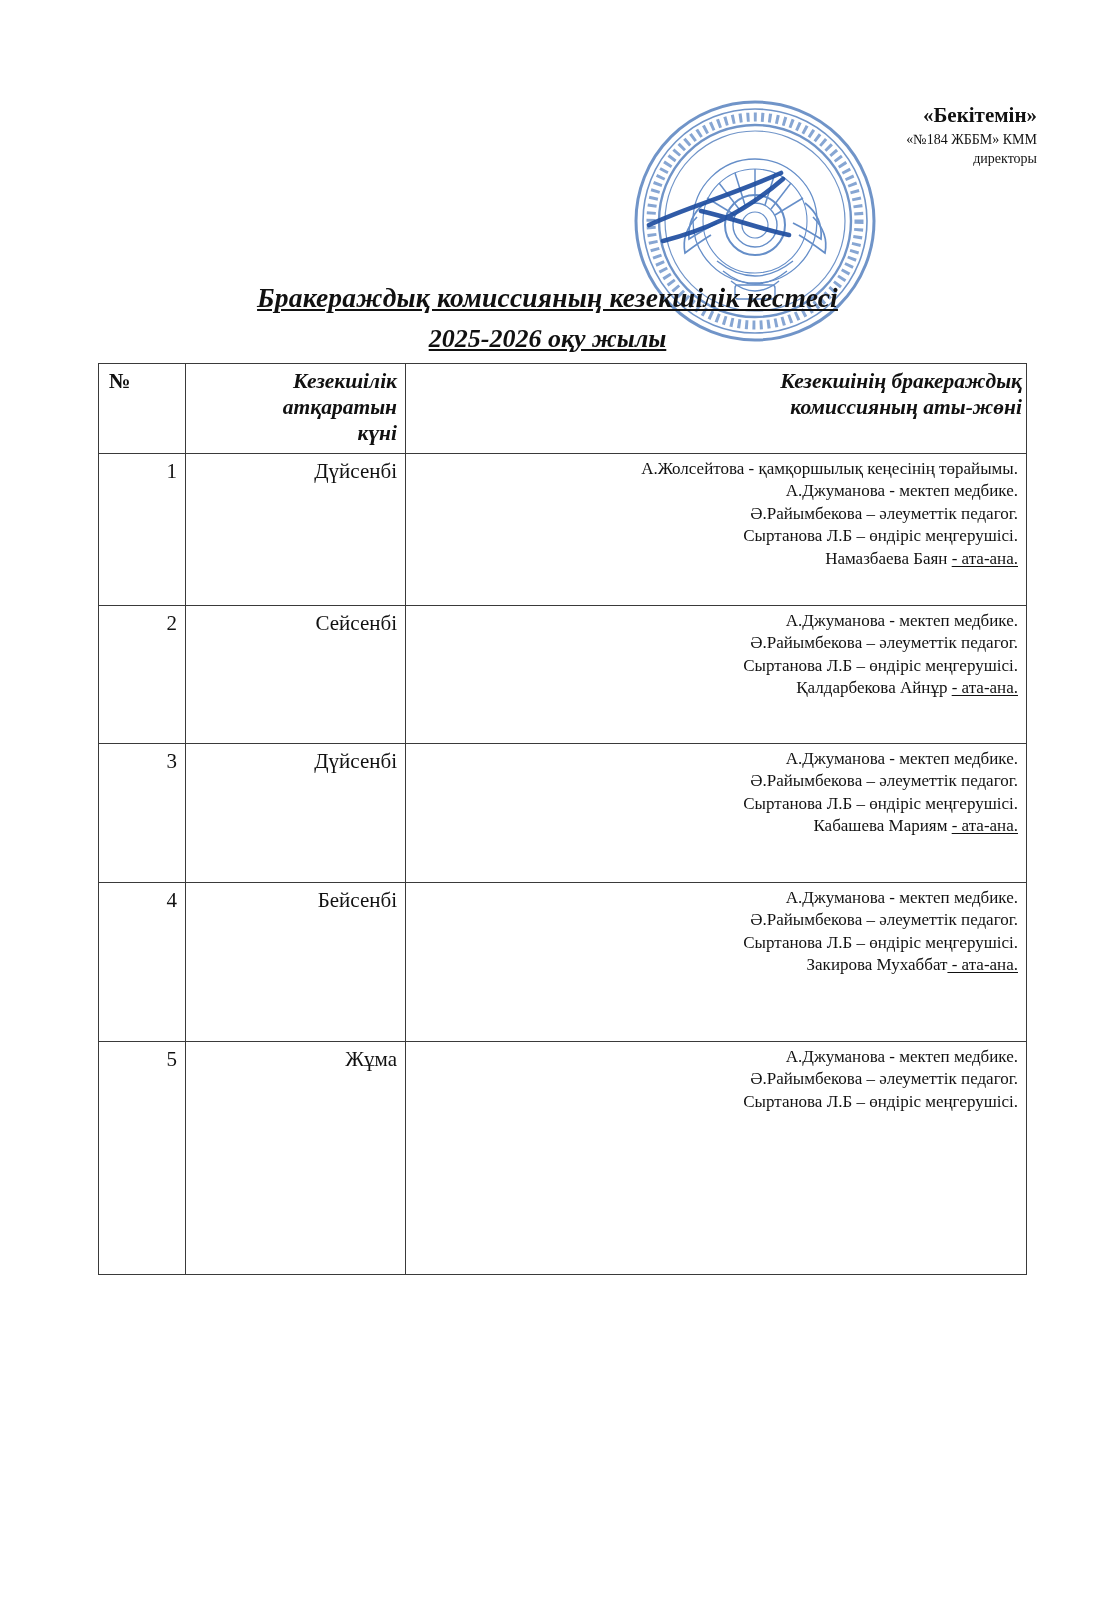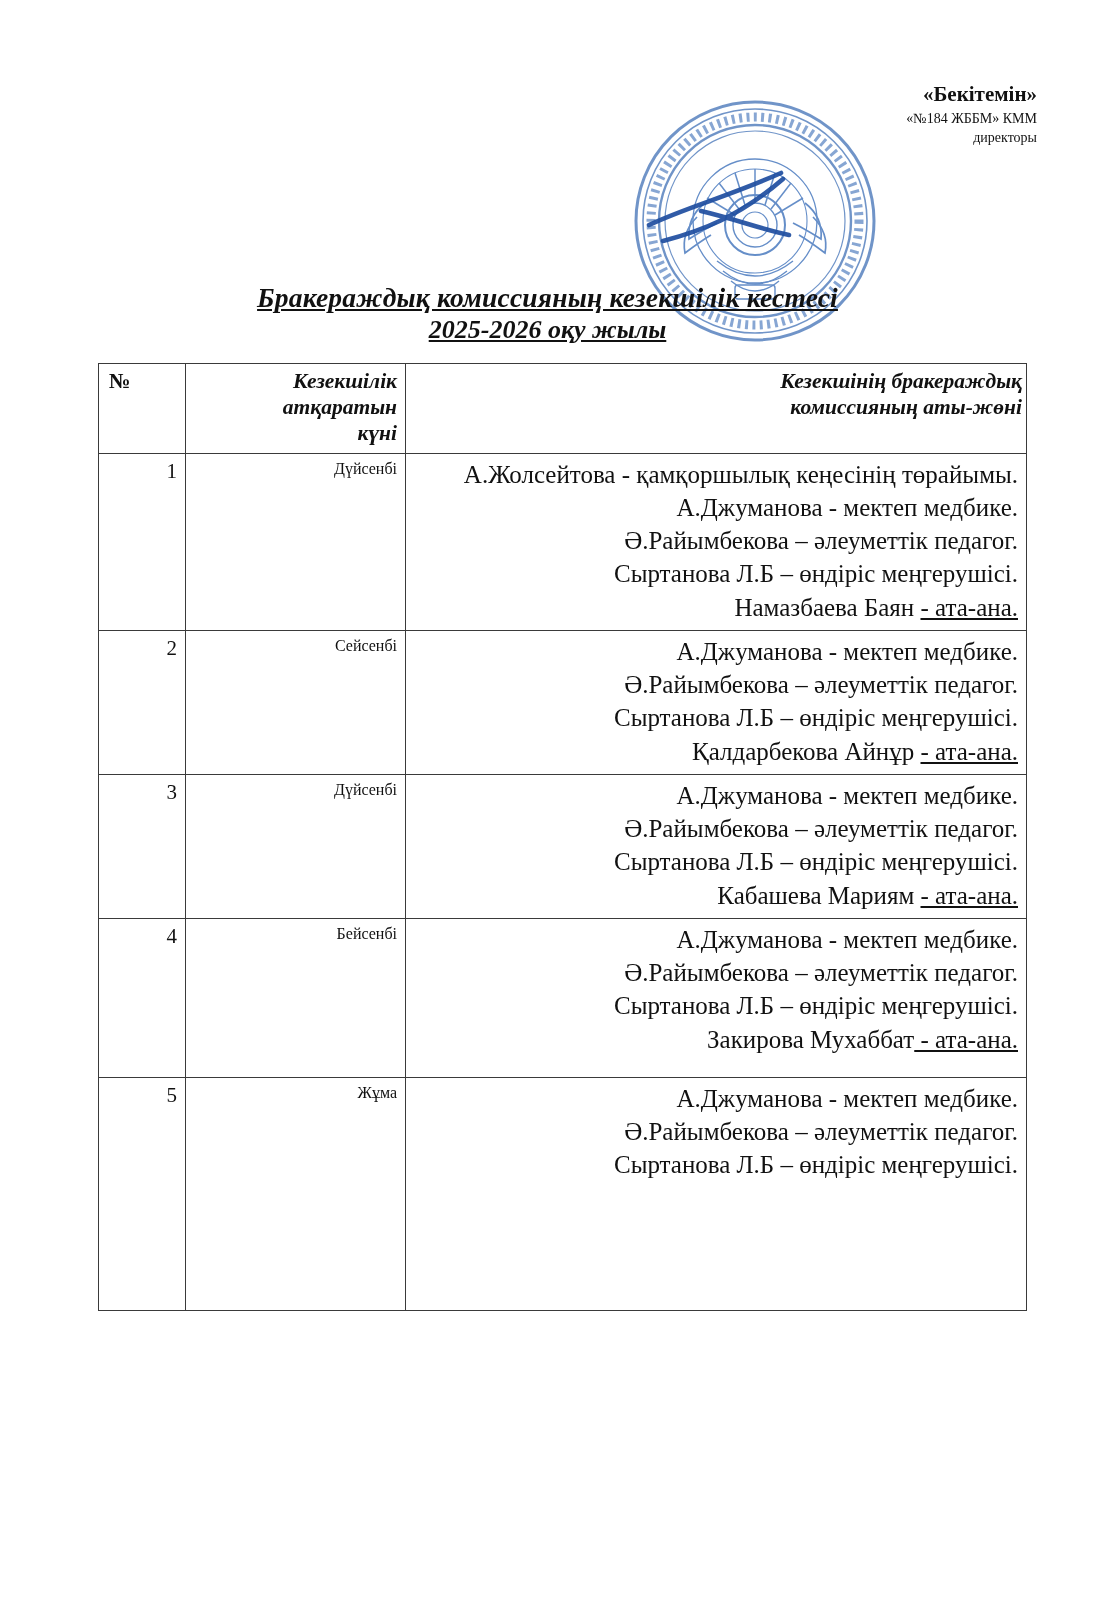--- a/index.html
+++ b/index.html
@@ -19,21 +19,21 @@
   
   .page {
     position: absolute;
     inset: 0;
     background: #ffffff;
   }
 
   
   .approval {
     position: absolute;
-    top: 80px;
+    top: 101px;
     right: 58px;
     width: 330px;
     text-align: right;
     line-height: 1.36;
     font-size: 20.5px;
     z-index: 4;
   }
   .approval .line-bold {
     font-weight: bold;
     font-size: 21px;
@@ -83,21 +83,21 @@
     font-style: italic;
     font-weight: bold;
     font-size: 27.5px;
     letter-spacing: 0.2px;
     white-space: nowrap;
   }
   .doc-title .t2 {
     font-style: italic;
     font-weight: bold;
     font-size: 26px;
-    margin-top: 1px;
+    margin-top: 10px;
     white-space: nowrap;
   }
 
   
   .table-area {
     position: absolute;
     left: 98px;
     top: 363px;
     width: 928px;
   }
@@ -131,31 +131,31 @@
     padding-left: 10px;
     vertical-align: top;
     font-style: normal;
   }
   thead th.h-names {
     padding-left: 4px;
     padding-right: 4px;
   }
 
   tbody td {
-    font-size: 25px;
+    font-size: 17px;
     line-height: 1.33;
   }
   td.cell-no {
     text-align: left;
     padding-left: 10px;
     font-size: 21px;
   }
   td.cell-day {
     padding-left: 12px;
-    font-size: 16px;
+    font-size: 21px;
   }
   td.cell-names {
     padding-left: 13px;
     padding-right: 6px;
   }
   .name-line { display: block; white-space: nowrap; }
   .name-line .uline { text-decoration: underline; text-underline-offset: 2px; }
 
   .r1 td { height: 141px; }
   .r2 td { height: 127px; }

